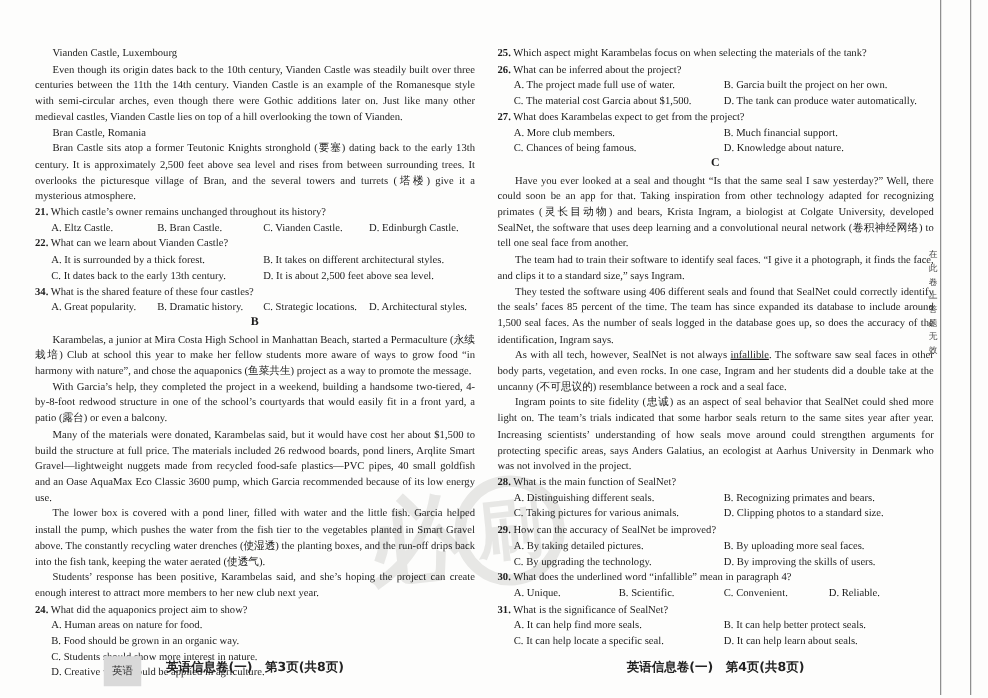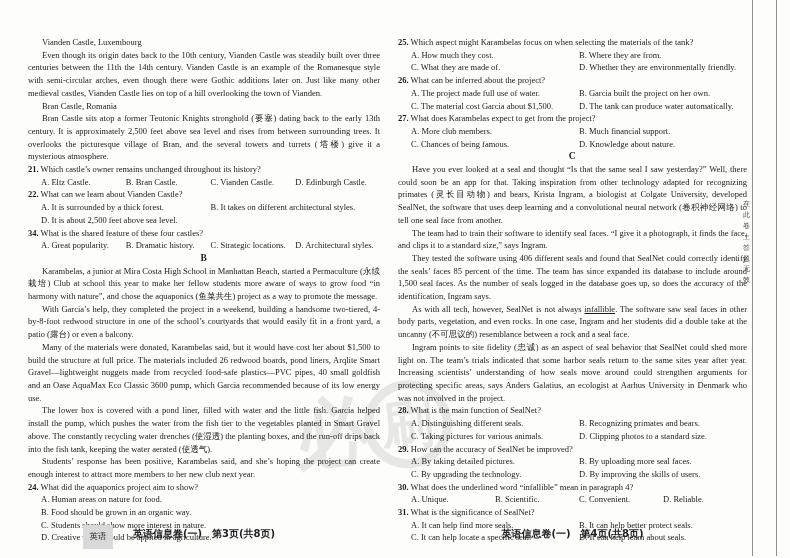--- a/index.html
+++ b/index.html
@@ -107,20 +107,21 @@
     </div>
 
     <div class="q">
       <div class="q-stem">
         <b class="qnum">22.</b>
         <span>What can we learn about Vianden Castle?</span>
       </div>
       <div class="opts two">
         <span>A. It is surrounded by a thick forest.</span>
         <span>B. It takes on different architectural styles.</span>
+        <span>C. It dates back to the early 13th century.</span>
         <span>D. It is about 2,500 feet above sea level.</span>
       </div>
     </div>
 
     <div class="q">
       <div class="q-stem">
         <b class="qnum">34.</b>
         <span>What is the shared feature of these four castles?</span>
       </div>
       <div class="opts four">
@@ -153,26 +154,20 @@
     </div>
   </div>
 
   <div class="col col-right">
 
     <div class="q">
       <div class="q-stem">
         <b class="qnum">25.</b>
         <span>Which aspect might Karambelas focus on when selecting the materials of the tank?</span>
       </div>
-      <div class="opts two">
-        <span>A. How much they cost.</span>
-        <span>B. Where they are from.</span>
-        <span>C. What they are made of.</span>
-        <span>D. Whether they are environmentally friendly.</span>
-      </div>
     </div>
 
     <div class="q">
       <div class="q-stem">
         <b class="qnum">26.</b>
         <span>What can be inferred about the project?</span>
       </div>
       <div class="opts two">
         <span>A. The project made full use of water.</span>
         <span>B. Garcia built the project on her own.</span>

